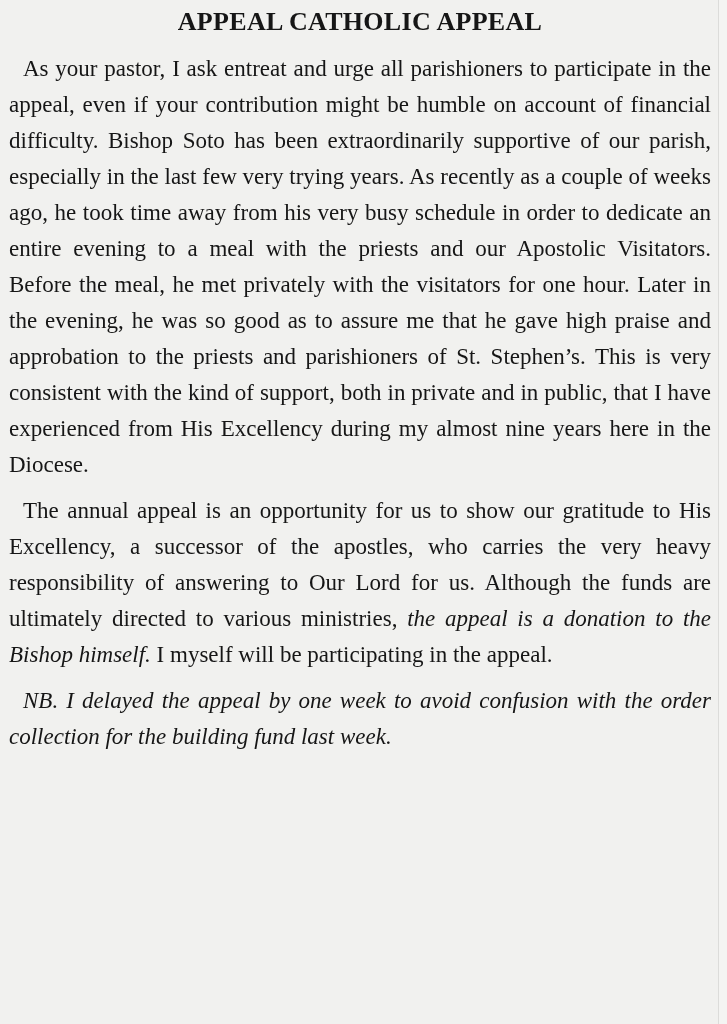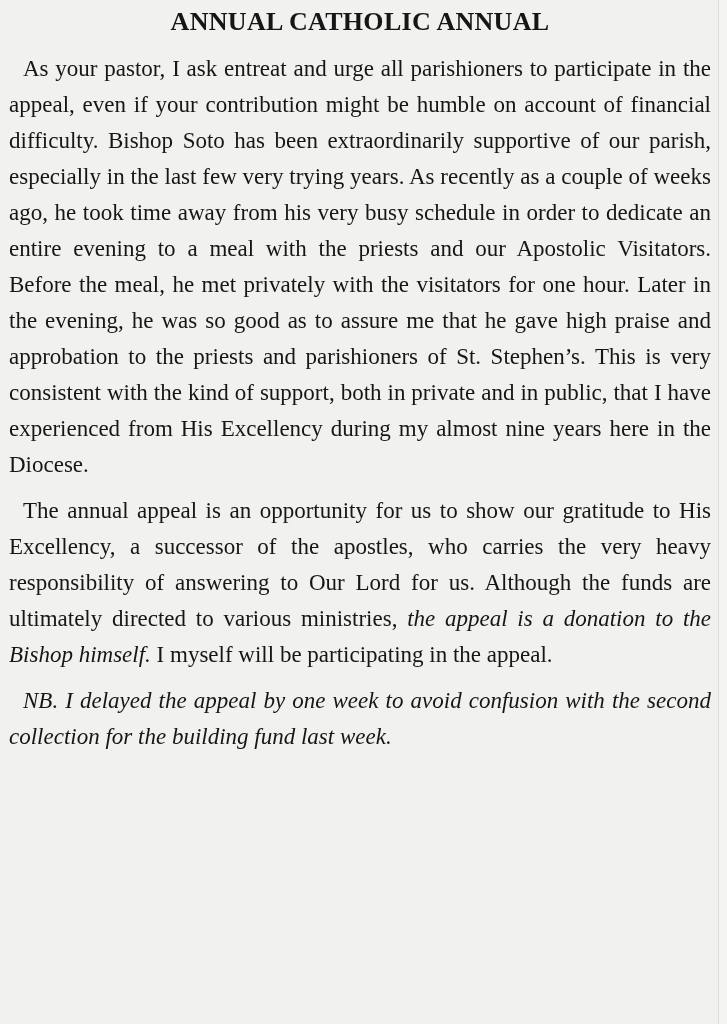--- a/index.html
+++ b/index.html
@@ -57,20 +57,20 @@
     height: 100%;
     background: var(--edge-strip);
     border-left: 1px solid var(--edge-line);
     pointer-events: none;
   }
 </style>
 </head>
 <body>
 
 <div class="page">
-  <h1 class="title">ANNUAL CATHOLIC ANNUAL</h1>
+  <h1 class="title">APPEAL CATHOLIC APPEAL</h1>
   <div class="body-text">
       <p class="para"><span>As your pastor, I ask entreat and urge all parishioners to participate in the appeal, even if your contribution might be humble on account of financial difficulty. Bishop Soto has been extraordinarily supportive of our parish, especially in the last few very trying years. As recently as a couple of weeks ago, he took time away from his very busy schedule in order to dedicate an entire evening to a meal with the priests and our Apostolic Visitators. Before the meal, he met privately with the visitators for one hour. Later in the evening, he was so good as to assure me that he gave high praise and approbation to the priests and parishioners of St. Stephen’s. This is very consistent with the kind of support, both in private and in public, that I have experienced from His Excellency during my almost nine years here in the Diocese.</span></p>
       <p class="para"><span>The annual appeal is an opportunity for us to show our gratitude to His Excellency, a successor of the apostles, who carries the very heavy responsibility of answering to Our Lord for us. Although the funds are ultimately directed to various ministries, </span><em>the appeal is a donation to the Bishop himself.</em><span> I myself will be participating in the appeal.</span></p>
-      <p class="para"><em>NB. I delayed the appeal by one week to avoid confusion with the second collection for the building fund last week.</em></p>
+      <p class="para"><em>NB. I delayed the appeal by one week to avoid confusion with the order collection for the building fund last week.</em></p>
     </div>
   <div class="page-edge"></div>
 </div>
 
 </body></html>

